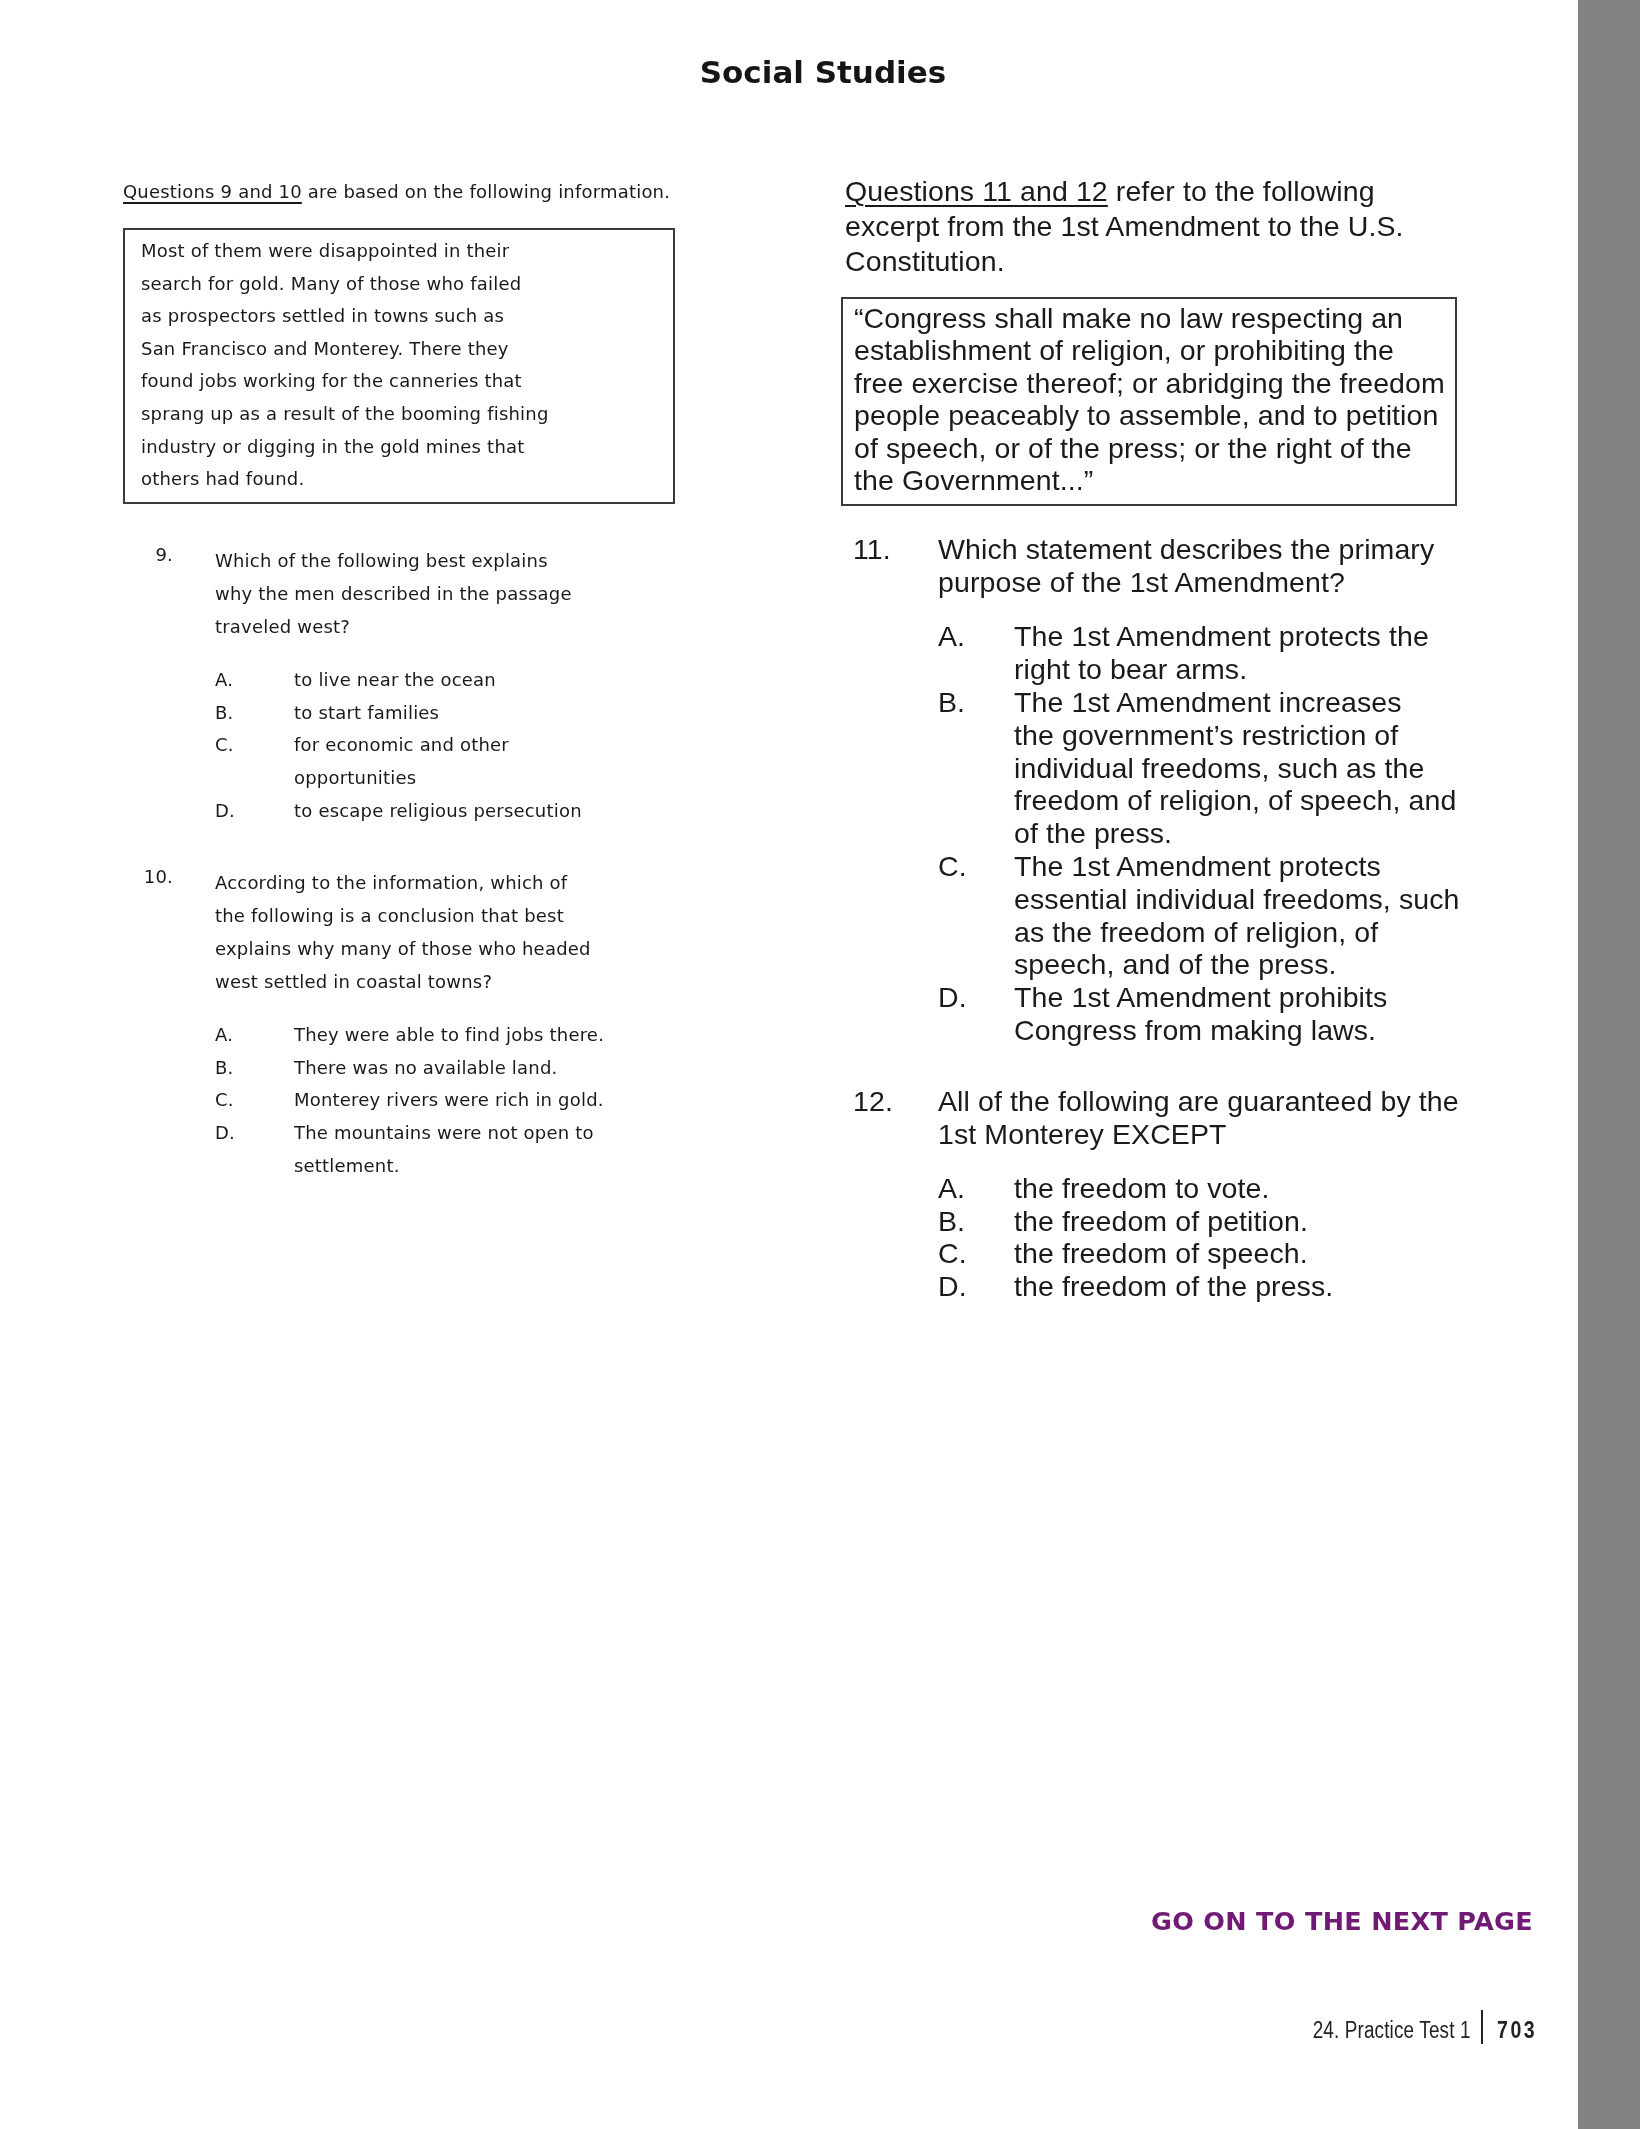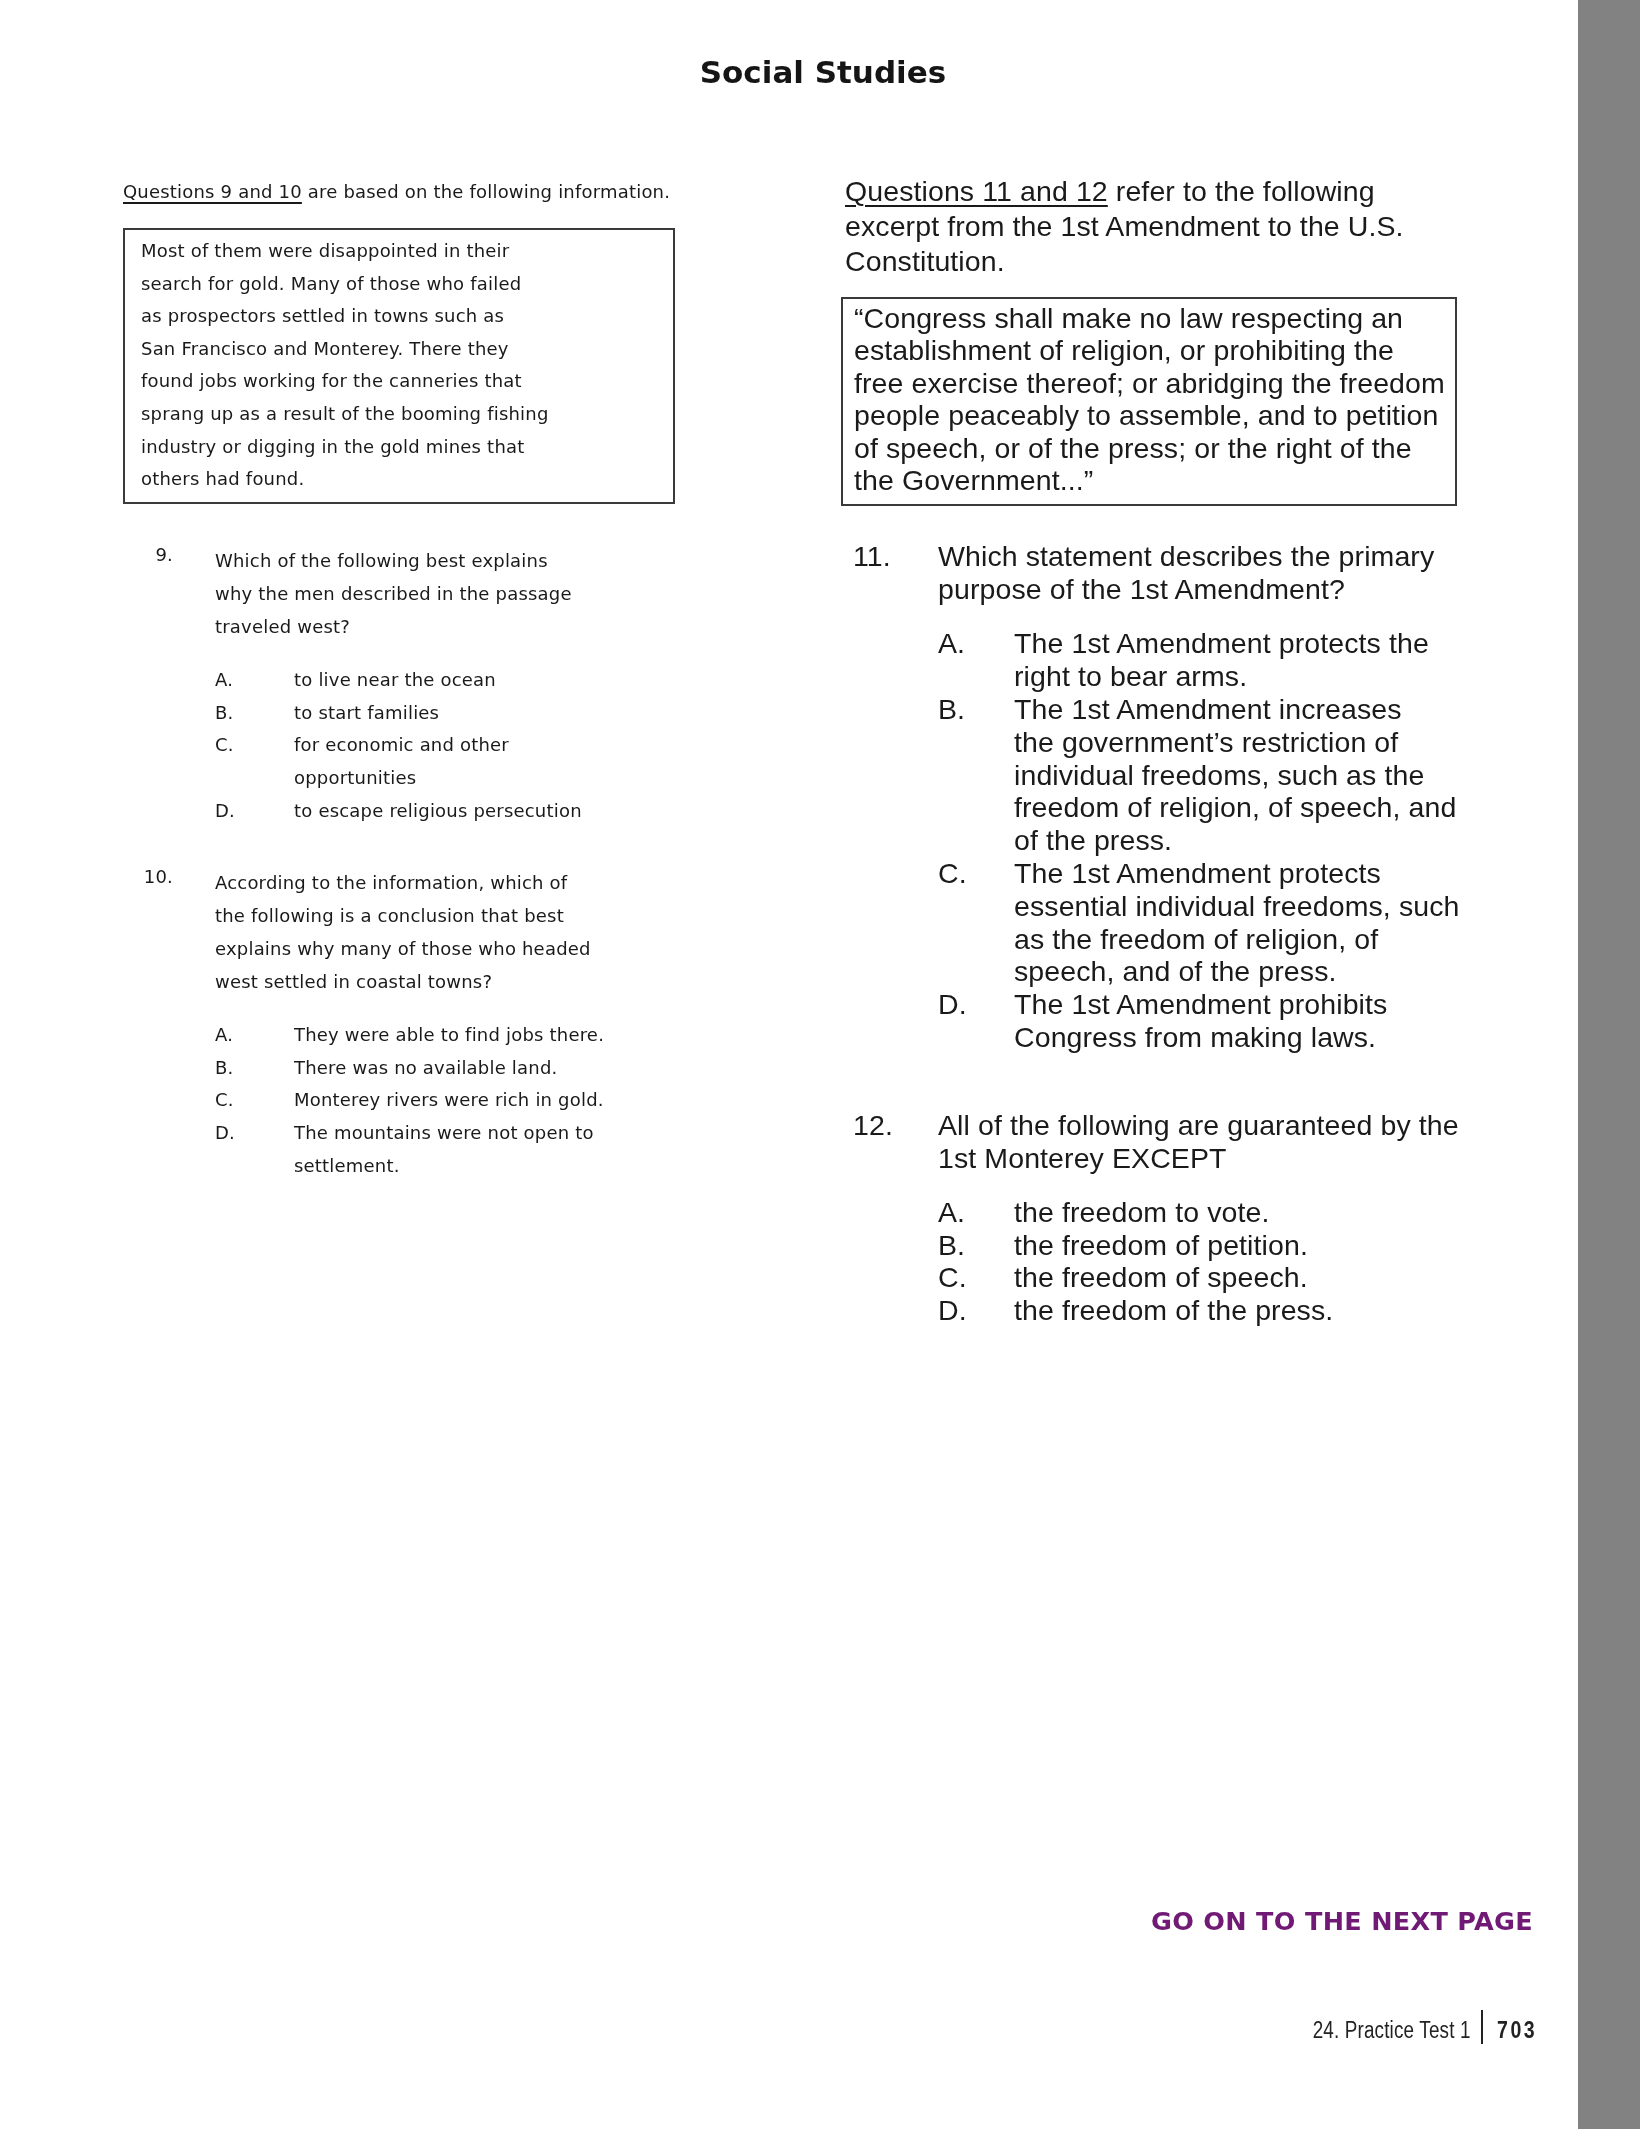--- a/index.html
+++ b/index.html
@@ -37,22 +37,22 @@
   .col-left .choice { padding-left: 79px; }
   .col-left .choice-text { text-indent: -3px; padding-left: 3px; }
   .col-left .q9 { margin-top: 40px; }
   .col-left .q10 { margin-top: 38px; }
 
   
   .col-right .question { padding-left: 93px; }
   .col-right .q-num { left: 8px; }
   .col-right .choice { padding-left: 76px; }
   .col-right .choice-text { text-indent: -3px; padding-left: 3px; }
-  .col-right .q11 { margin-top: 34px; }
-  .col-right .q12 { margin-top: 55px; }
+  .col-right .q11 { margin-top: 27px; }
+  .col-right .q12 { margin-top: 38px; }
 
   .next-page { position: absolute; top: 1906px; right: 107px;
     font-family: "DejaVu Sans", sans-serif; font-weight: bold; font-size: 25.5px; color: #701a75; letter-spacing: 0.3px; }
   .footer { position: absolute; top: 2010px; right: 96px; height: 34px; display: flex; align-items: flex-end;
     font-family: "Liberation Sans", sans-serif; color: #222; }
   .footer-chapter { font-size: 23px; transform: scaleX(0.82); transform-origin: right center; letter-spacing: 0.2px; }
   .footer-sep { width: 2px; height: 34px; background: #222; margin: 0 14px 0 10px; }
   .footer-page { font-size: 23px; font-weight: bold; letter-spacing: 3px; transform: scaleX(0.85); transform-origin: left center; }
 </style>
 </head>

